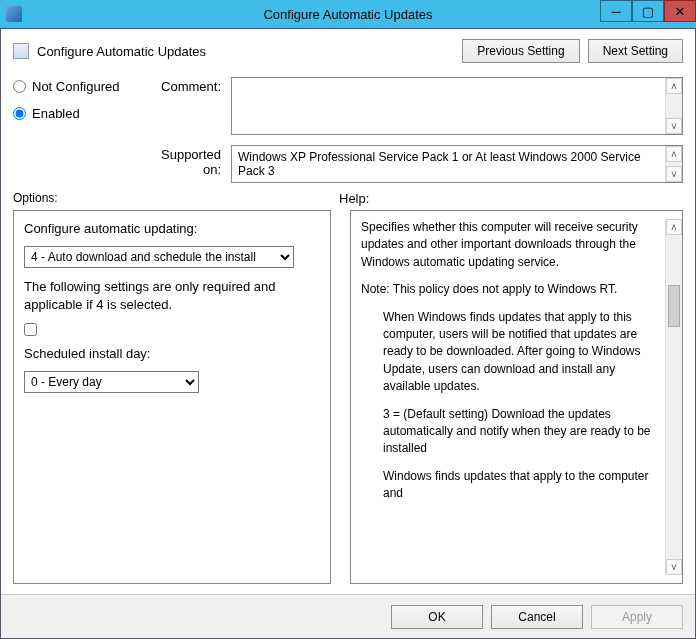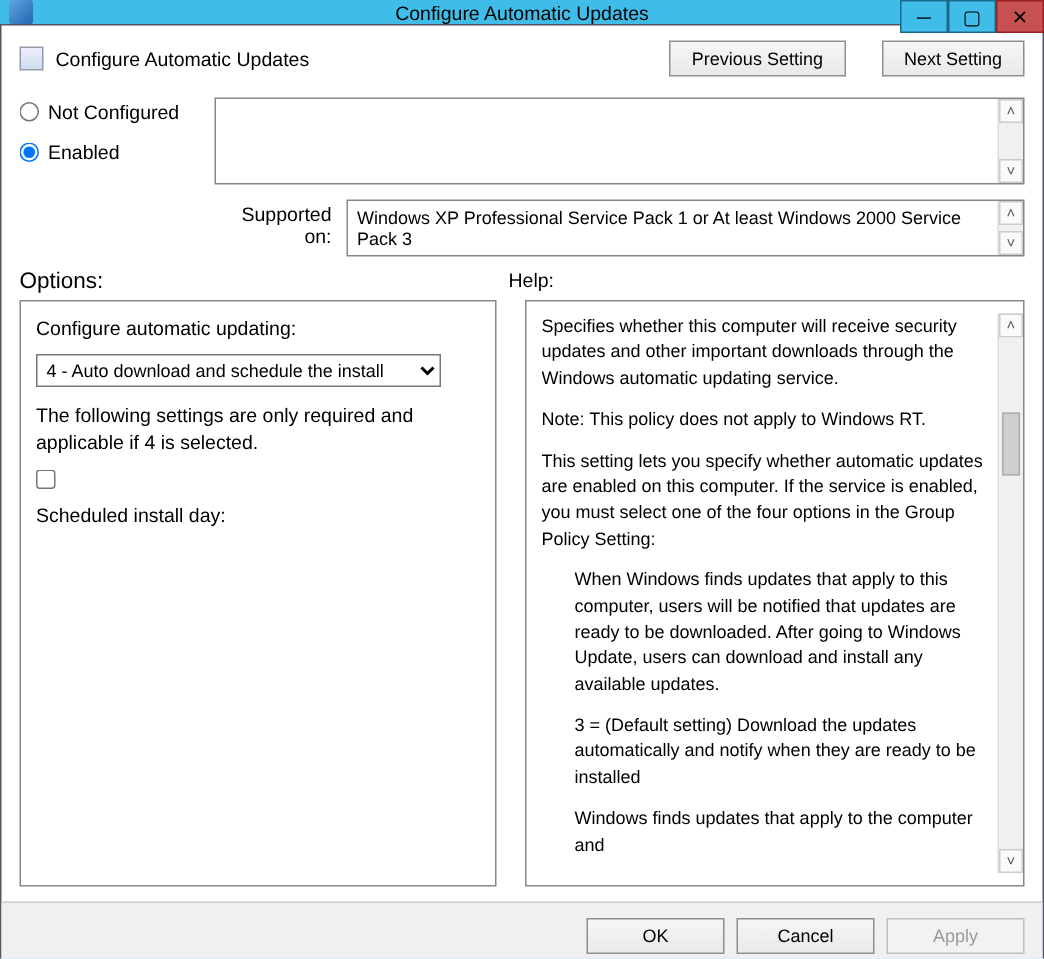--- a/index.html
+++ b/index.html
@@ -49,21 +49,21 @@
       padding: 10px 12px 0 12px;
     }
     .header-row { display: flex; align-items: flex-start; justify-content: space-between; margin-bottom: 14px; }
     .header-left { display: flex; align-items: center; gap: 8px; margin-top: 4px; }
     .header-left .hicon {
       width: 16px; height: 16px;
       background: linear-gradient(180deg, #eef 0%, #cde 100%);
       border: 1px solid #99a;
     }
     .header-left span { font-size: 13px; }
-    .header-btns { display: flex; gap: 24px; }
+    .header-btns { display: flex; gap: 8px; }
     .btn {
       background: linear-gradient(#f6f6f6, #e9e9e9);
       border: 1px solid #8e8e8e;
       padding: 4px 14px;
       font-size: 12px;
       min-width: 92px;
       text-align: center;
       cursor: default;
     }
     .btn.disabled { color: #9a9a9a; border-color: #c0c0c0; background: #f2f2f2; }
@@ -79,21 +79,21 @@
       display: flex;
       position: relative;
       background: #fff;
     }
     .textbox textarea { border: none; flex: 1; resize: none; font-family: inherit; font-size: 12px; padding: 2px 4px; outline: none; }
     .sb { width: 17px; background: #f0f0f0; border-left: 1px solid #ddd; display: flex; flex-direction: column; justify-content: space-between;}
     .sb .a { height: 16px; display:flex; align-items:center; justify-content:center; color:#555; font-size:10px; border: 1px solid #ccc; background:#fafafa;}
     .supported-text { flex: 1; border: 1px solid #888; min-height: 38px; display: flex; }
     .supported-text .inner { flex: 1; padding: 4px 6px; font-size: 12px; }
     .section-labels { display: flex; margin: 8px 0 4px 0; }
-    .section-labels .lbl-options { width: 326px; font-size: 15px; }
+    .section-labels .lbl-options { width: 326px; font-size: 12px; }
     .section-labels .lbl-help { font-size: 13px; }
     .panels { display: flex; gap: 8px; flex: 1; min-height: 0; }
     .panel {
       border: 1px solid #888;
       background: #fff;
       padding: 10px;
       overflow: hidden;
       position: relative;
     }
     .panel-options { width: 318px; }
@@ -162,20 +162,21 @@
           <input type="radio" name="state" style="">
           <span>Not Configured</span>
         </label>
         <label>
           <input type="radio" name="state" checked="" style="">
           <span>Enabled</span>
         </label>
       </div>
       <div style="flex:1; display:flex; flex-direction:column; gap:10px;">
         <div style="display:flex;">
+          <div class="label-col">Comment:</div>
           <div class="textbox">
             <textarea style=""></textarea>
             <div class="sb">
               <div class="a">˄</div>
               <div class="a">˅</div>
             </div>
           </div>
         </div>
         <div style="display:flex;">
           <div class="label-col">Supported on:</div>
@@ -200,27 +201,29 @@
         <div class="options-body">
           <div>Configure automatic updating:</div>
           <select class="select">
             <option>4 - Auto download and schedule the install</option>
           </select>
           <div style="line-height:1.35;">The following settings are only required and applicable if 4 is selected.</div>
           <label class="chk">
             <input type="checkbox" style="">
           </label>
           <div>Scheduled install day:</div>
+          <select class="select narrow">
+            <option>0 - Every day</option>
+          </select>
         </div>
       </div>
       <div class="panel panel-help" style="padding:8px 0 8px 10px;">
         <div class="help-text">
           <p>Specifies whether this computer will receive security updates and other important downloads through the Windows automatic updating service.</p>
           <p>Note: This policy does not apply to Windows RT.</p>
-          <p>This setting lets you specify whether automatic updates are enabled on this computer. If the service is enabled, you must select one of the four options in the Group Policy Setting:</p>
           <p class="indent">When Windows finds updates that apply to this computer, users will be notified that updates are ready to be downloaded. After going to Windows Update, users can download and install any available updates.</p>
           <p class="indent">3 = (Default setting) Download the updates automatically and notify when they are ready to be installed</p>
           <p class="indent">Windows finds updates that apply to the computer and</p>
         </div>
         <div class="sb" style="width:17px;">
           <div class="a">˄</div>
           <div class="sb-track">
             <div class="sb-thumb"></div>
           </div>
           <div class="a">˅</div>

